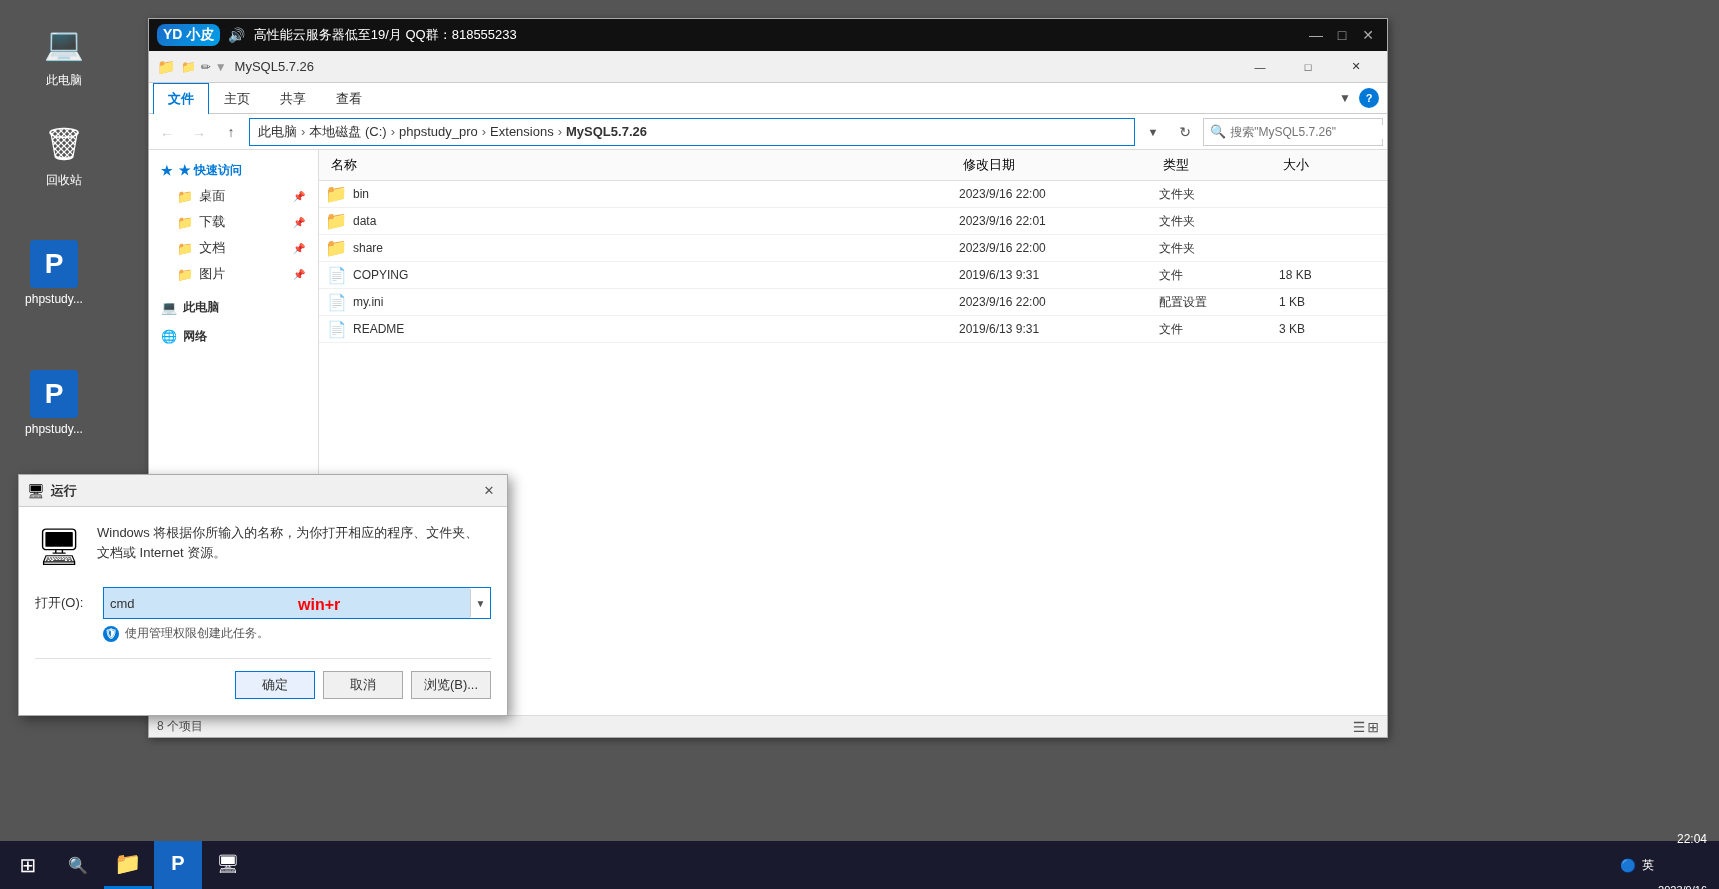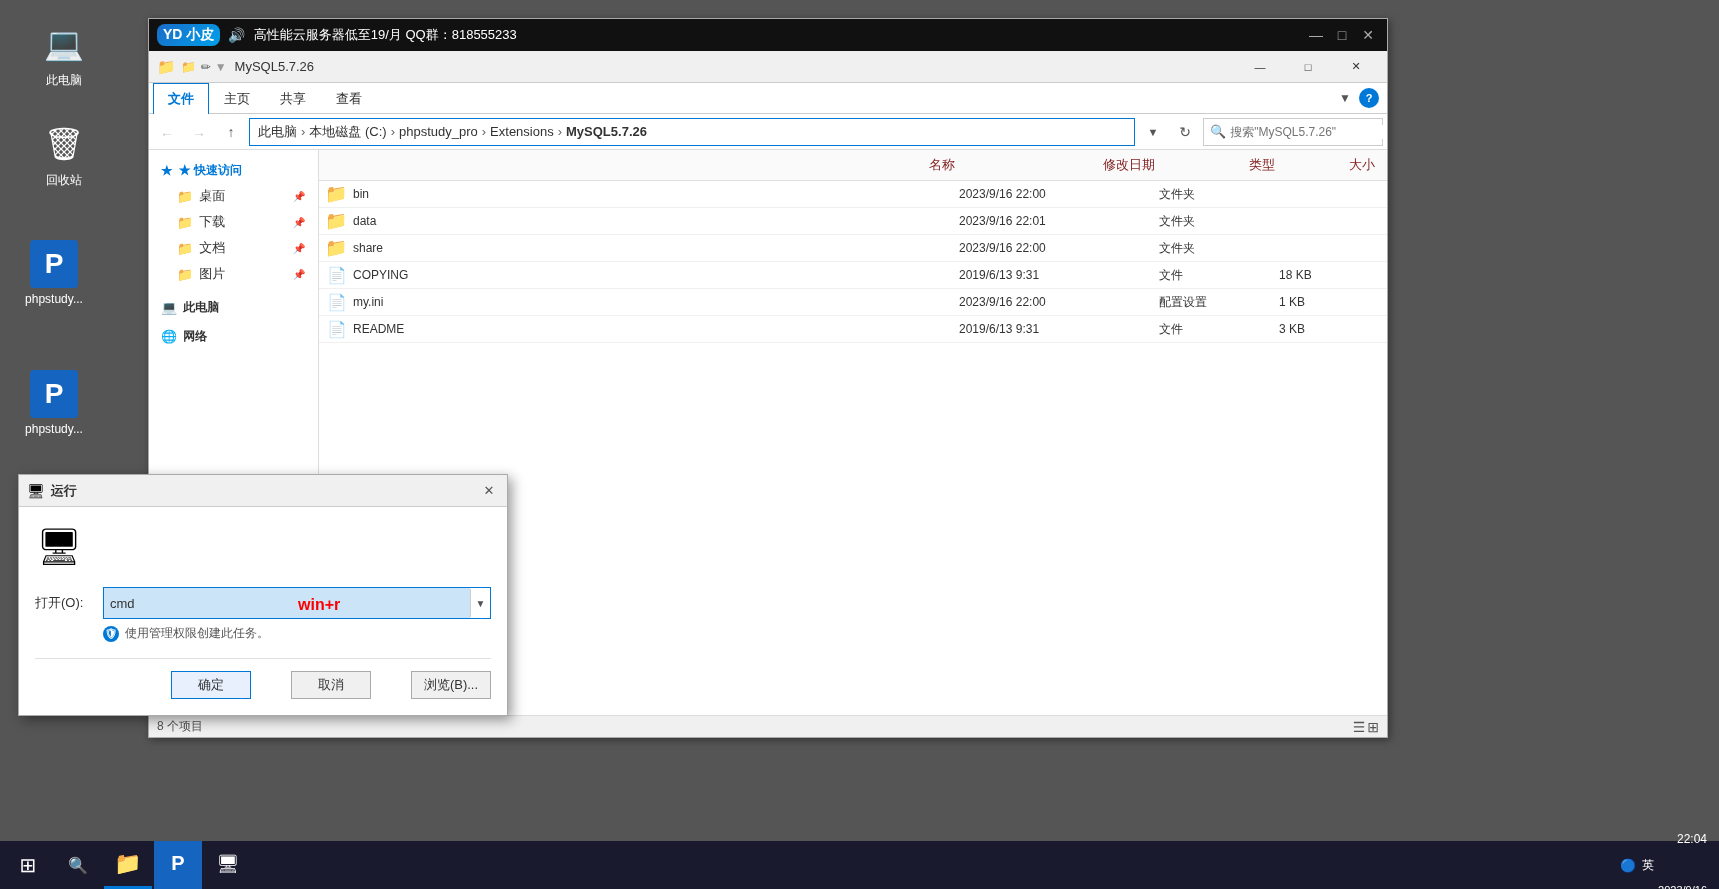--- a/index.html
+++ b/index.html
@@ -228,25 +228,24 @@
       background: #fff;
     }
     .file-list-header {
       display: grid;
       grid-template-columns: 1fr 200px 120px 100px;
       padding: 4px 8px;
       border-bottom: 1px solid #e0e0e0;
       background: #fafafa;
       font-size: 13px;
       font-weight: normal;
-      color: #7f1d1d;
+      color: #000000;
       user-select: none;
       position: sticky;
       top: 0;
-      text-align: right;
     }
     .file-list-header .col-header {
       padding: 2px 4px;
       cursor: pointer;
     }
     .file-row {
       display: grid;
       grid-template-columns: 1fr 200px 120px 100px;
       padding: 3px 8px;
       border-bottom: 1px solid #f0f0f0;
@@ -419,21 +418,20 @@
       min-width: 80px;
       height: 28px;
       border: 1px solid #aaa;
       background: #f0f0f0;
       cursor: pointer;
       font-size: 13px;
       color: #333;
       display: flex;
       align-items: center;
       justify-content: center;
-      margin-left: 32px;
     }
     .run-btn.primary { background: #e8f0fd; border-color: #0078d7; }
 
     
     .winr-annotation {
       position: absolute;
       top: 596px;
       left: 298px;
       color: red;
       font-size: 16px;
@@ -721,20 +719,21 @@
 
 <div class="run-dialog">
   <div class="run-title-bar">
     <span style="margin-right:6px;font-size:14px;">🖥</span>
     <span class="run-title-text">运行</span>
     <div class="run-close-btn">✕</div>
   </div>
   <div class="run-body">
     <div class="run-top">
       <div class="run-icon" style="font-size:36px;">🖥</div>
+      <div class="run-description">Windows 将根据你所输入的名称，为你打开相应的程序、文件夹、文档或 Internet 资源。</div>
     </div>
     <div class="run-input-row">
       <label class="run-label">打开(O):</label>
       <div class="run-input-combo">
         <input class="run-input" type="text" value="cmd" style="background: rgb(204, 228, 247);">
         <div class="combo-arrow">▼</div>
       </div>
     </div>
     <div class="run-hint">
       <div class="run-hint-icon">🛡</div>

